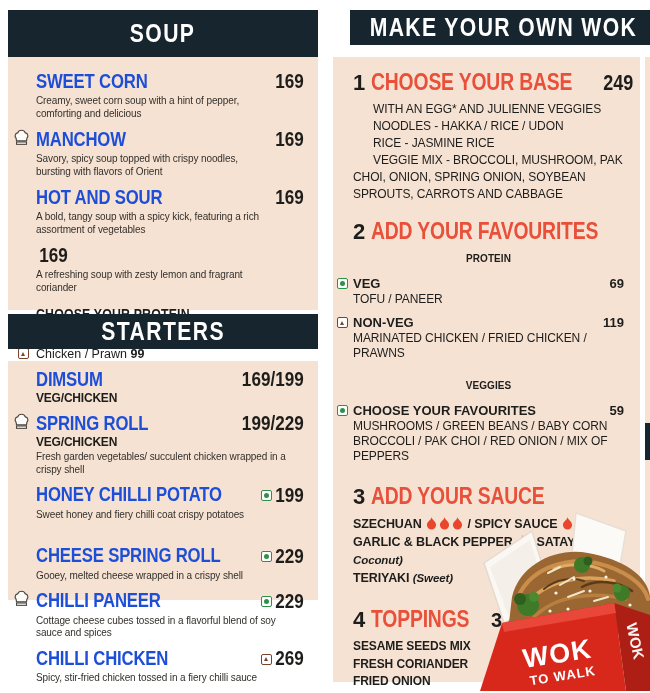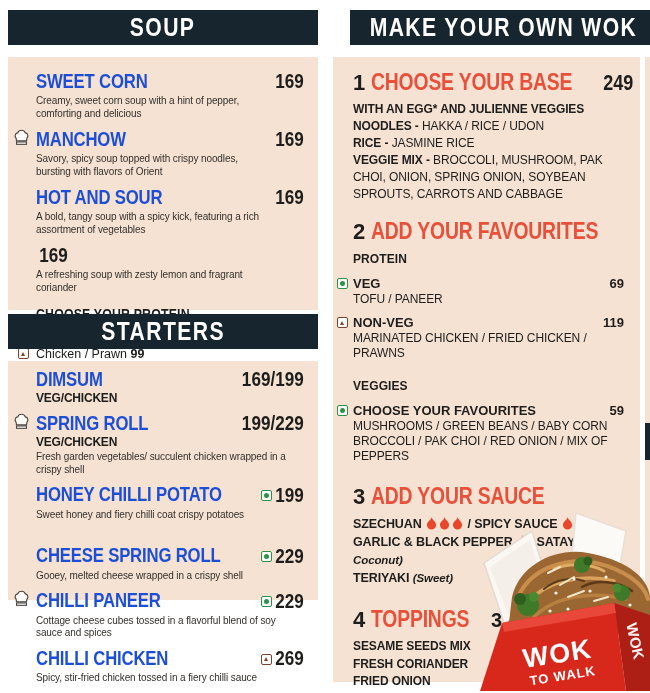--- a/index.html
+++ b/index.html
@@ -51,22 +51,22 @@
   
   .price-cluster { display:flex; align-items:center; }
 
   
   .wok-items { padding:13px 16px 0 20px; }
   .step-h { display:flex; align-items:baseline; margin-bottom:5px; }
   .step-num { font-weight:800; font-size:22px; color:#1d1d1b; margin-right:6px; }
   .step-title { flex:1; color:#e8503a; font-weight:800; font-size:22px; letter-spacing:-.2px; }
   .step-price { font-weight:800; font-size:20px; }
   .wk-line { font-size:12px; line-height:17px; letter-spacing:-.1px; }
-  .wk-line b { font-weight:700; }
-  .wk-h { font-weight:800; font-size:12px; line-height:18px; letter-spacing:.1px; }
+  .wk-line b { font-weight:400;margin-left:20px; }
+  .wk-h { font-weight:800; font-size:10px; line-height:18px; letter-spacing:.1px;text-align:center; }
   .wk-opt { position:relative; display:flex; align-items:baseline; font-size:13px; line-height:16px; }
   .wk-opt .diet { position:absolute; left:-16px; top:2px; }
   .wk-opt .nm { flex:1; font-weight:800; }
   .wk-opt .pr { font-weight:800; font-size:13px; }
   .wk-sub { font-size:12px; line-height:15px; letter-spacing:-.1px; }
   .sauce { font-size:12.5px; line-height:18px; font-weight:700; letter-spacing:-.1px; }
   .sauce .note { font-style:italic; font-weight:700; font-size:11.5px; }
   .flame { display:inline-block; width:11px; height:13px; vertical-align:-2px; margin:0 1px; }
   .top-line { font-size:12px; line-height:17.5px; font-weight:700; letter-spacing:-.1px; }
 
@@ -86,21 +86,21 @@
     <g id="chef-hat-shape">
       <path d="M4.5 8.2 A3.4 3.4 0 0 1 6.2 2.4 A4.6 4.6 0 0 1 14.8 2.4 A3.4 3.4 0 0 1 16.5 8.2 L16 11.2 L5 11.2 Z" fill="#fdfbf8" stroke="#4a4540" stroke-width="1.3"></path>
       <rect x="5" y="12.4" width="11" height="2.6" fill="#fdfbf8" stroke="#4a4540" stroke-width="1.2"></rect>
     </g>
     <path id="flame-shape" d="M5.5 0 C6 3.2 10.4 4.6 10.4 8.6 A4.9 4.9 0 0 1 0.6 8.6 C0.6 4.9 5 3.6 5.5 0 Z"></path>
   </defs>
 </svg>
 
 <div id="stage">
 
-  <div class="abs banner" style="left:8px; top:10px; width:310px; height:35px;">
+  <div class="abs banner" style="left:8px; top:10px; width:310px; height:47px;">
     <span>SOUP</span>
   </div>
 
   <div class="abs panel" style="left:8px; top:57px; width:310px; height:253px;">
     <div class="items">
 
       <div class="mi">
         <div class="mi-row">
           <span class="mi-name"><span class="cond">SWEET CORN</span></span>
           <span class="mi-price"><span class="cond-r">169</span></span>

